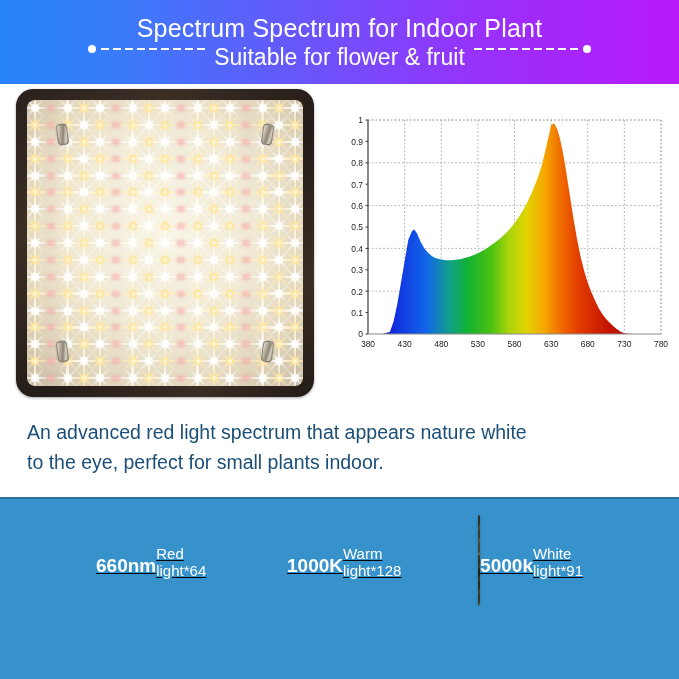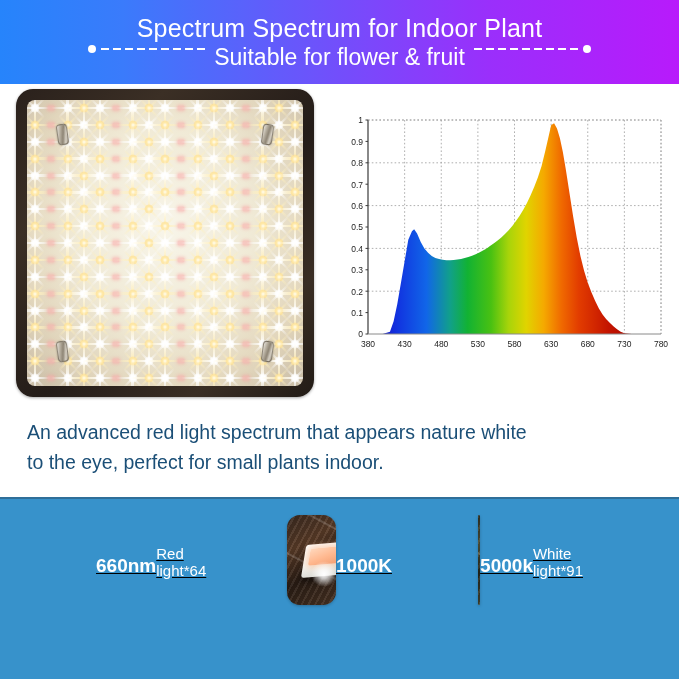--- a/index.html
+++ b/index.html
@@ -1844,20 +1844,21 @@
         <div class="chip-img">
           <span class="pcb warm"></span>
           <span class="trace" style="left:-8px;top:12px;width:110px;height:2px;"></span>
           <span class="trace" style="left:-8px;top:62px;width:110px;height:2px;"></span>
           <span class="smd">
             <span class="die warm"></span>
           </span>
           <span class="glint" style="left:24px;top:46px;"></span>
         </div>
         <div class="chip-title">1000K</div>
+        <div class="chip-sub">Warm light*128</div>
       </div>
 
       <div class="chip">
         <div class="chip-img">
           <span class="pcb white"></span>
           <span class="trace" style="left:-8px;top:12px;width:110px;height:2px;"></span>
           <span class="trace" style="left:-8px;top:62px;width:110px;height:2px;"></span>
           <span class="smd">
             <span class="die white"></span>
           </span>

